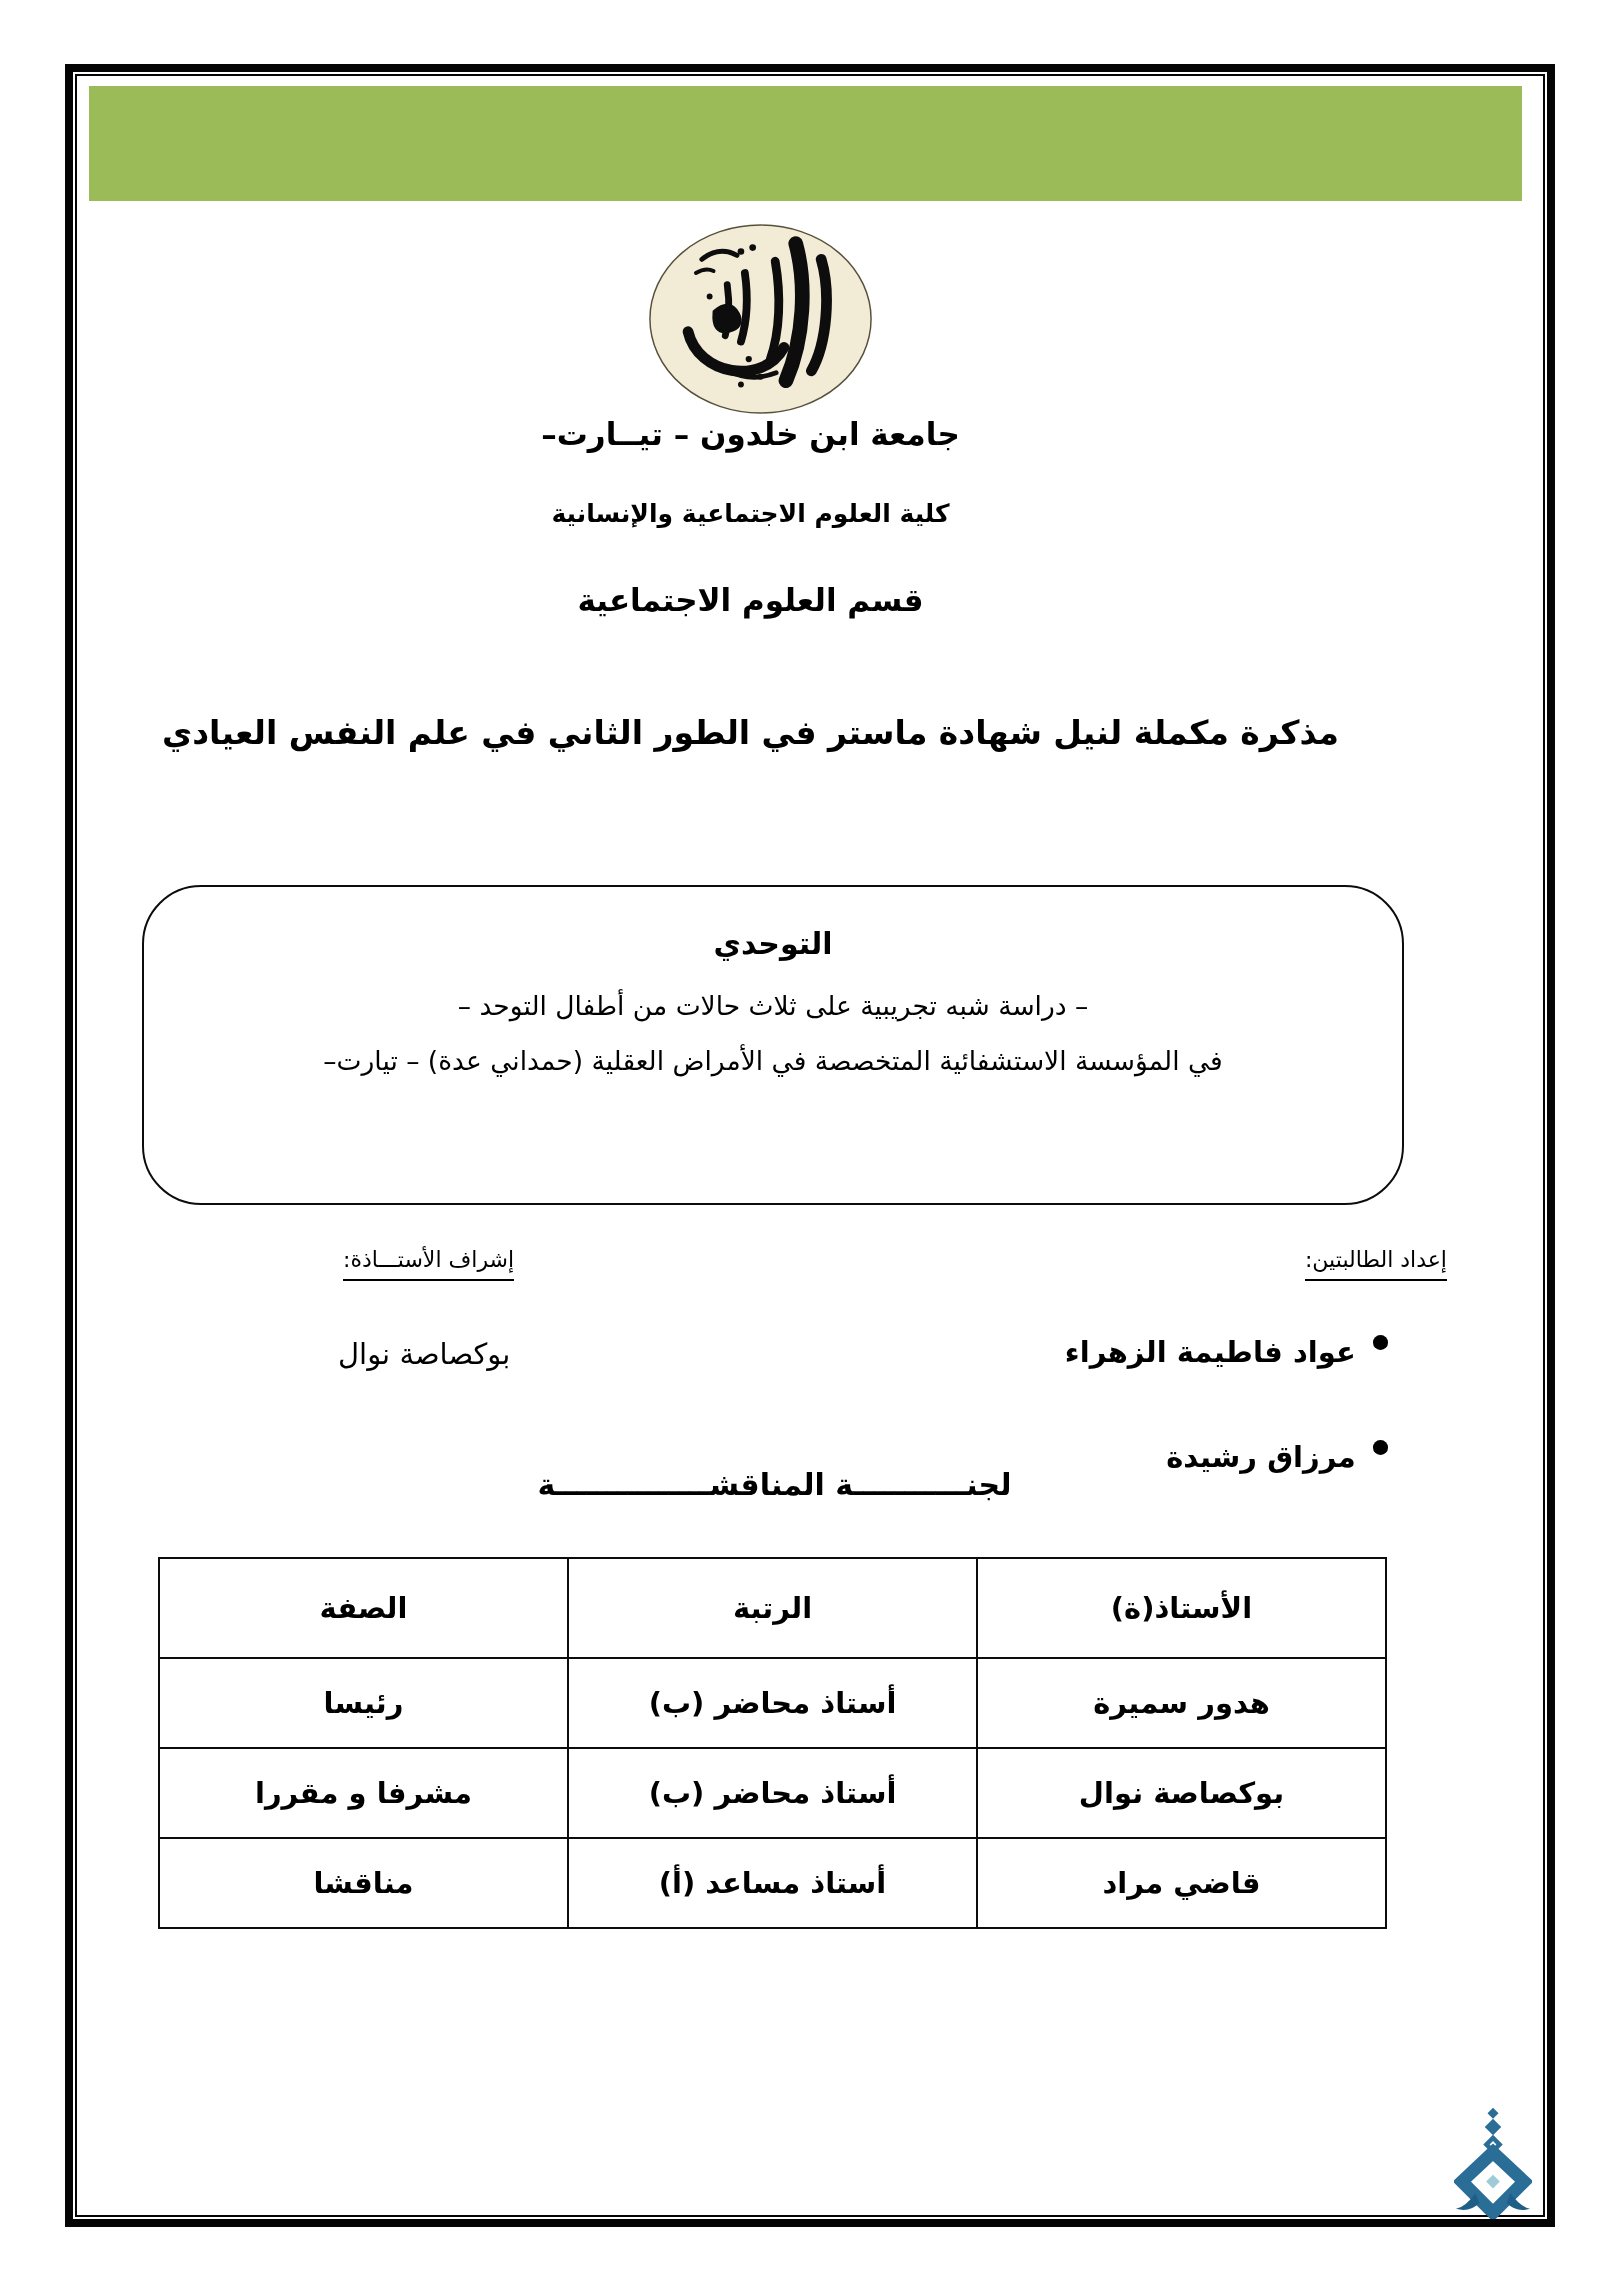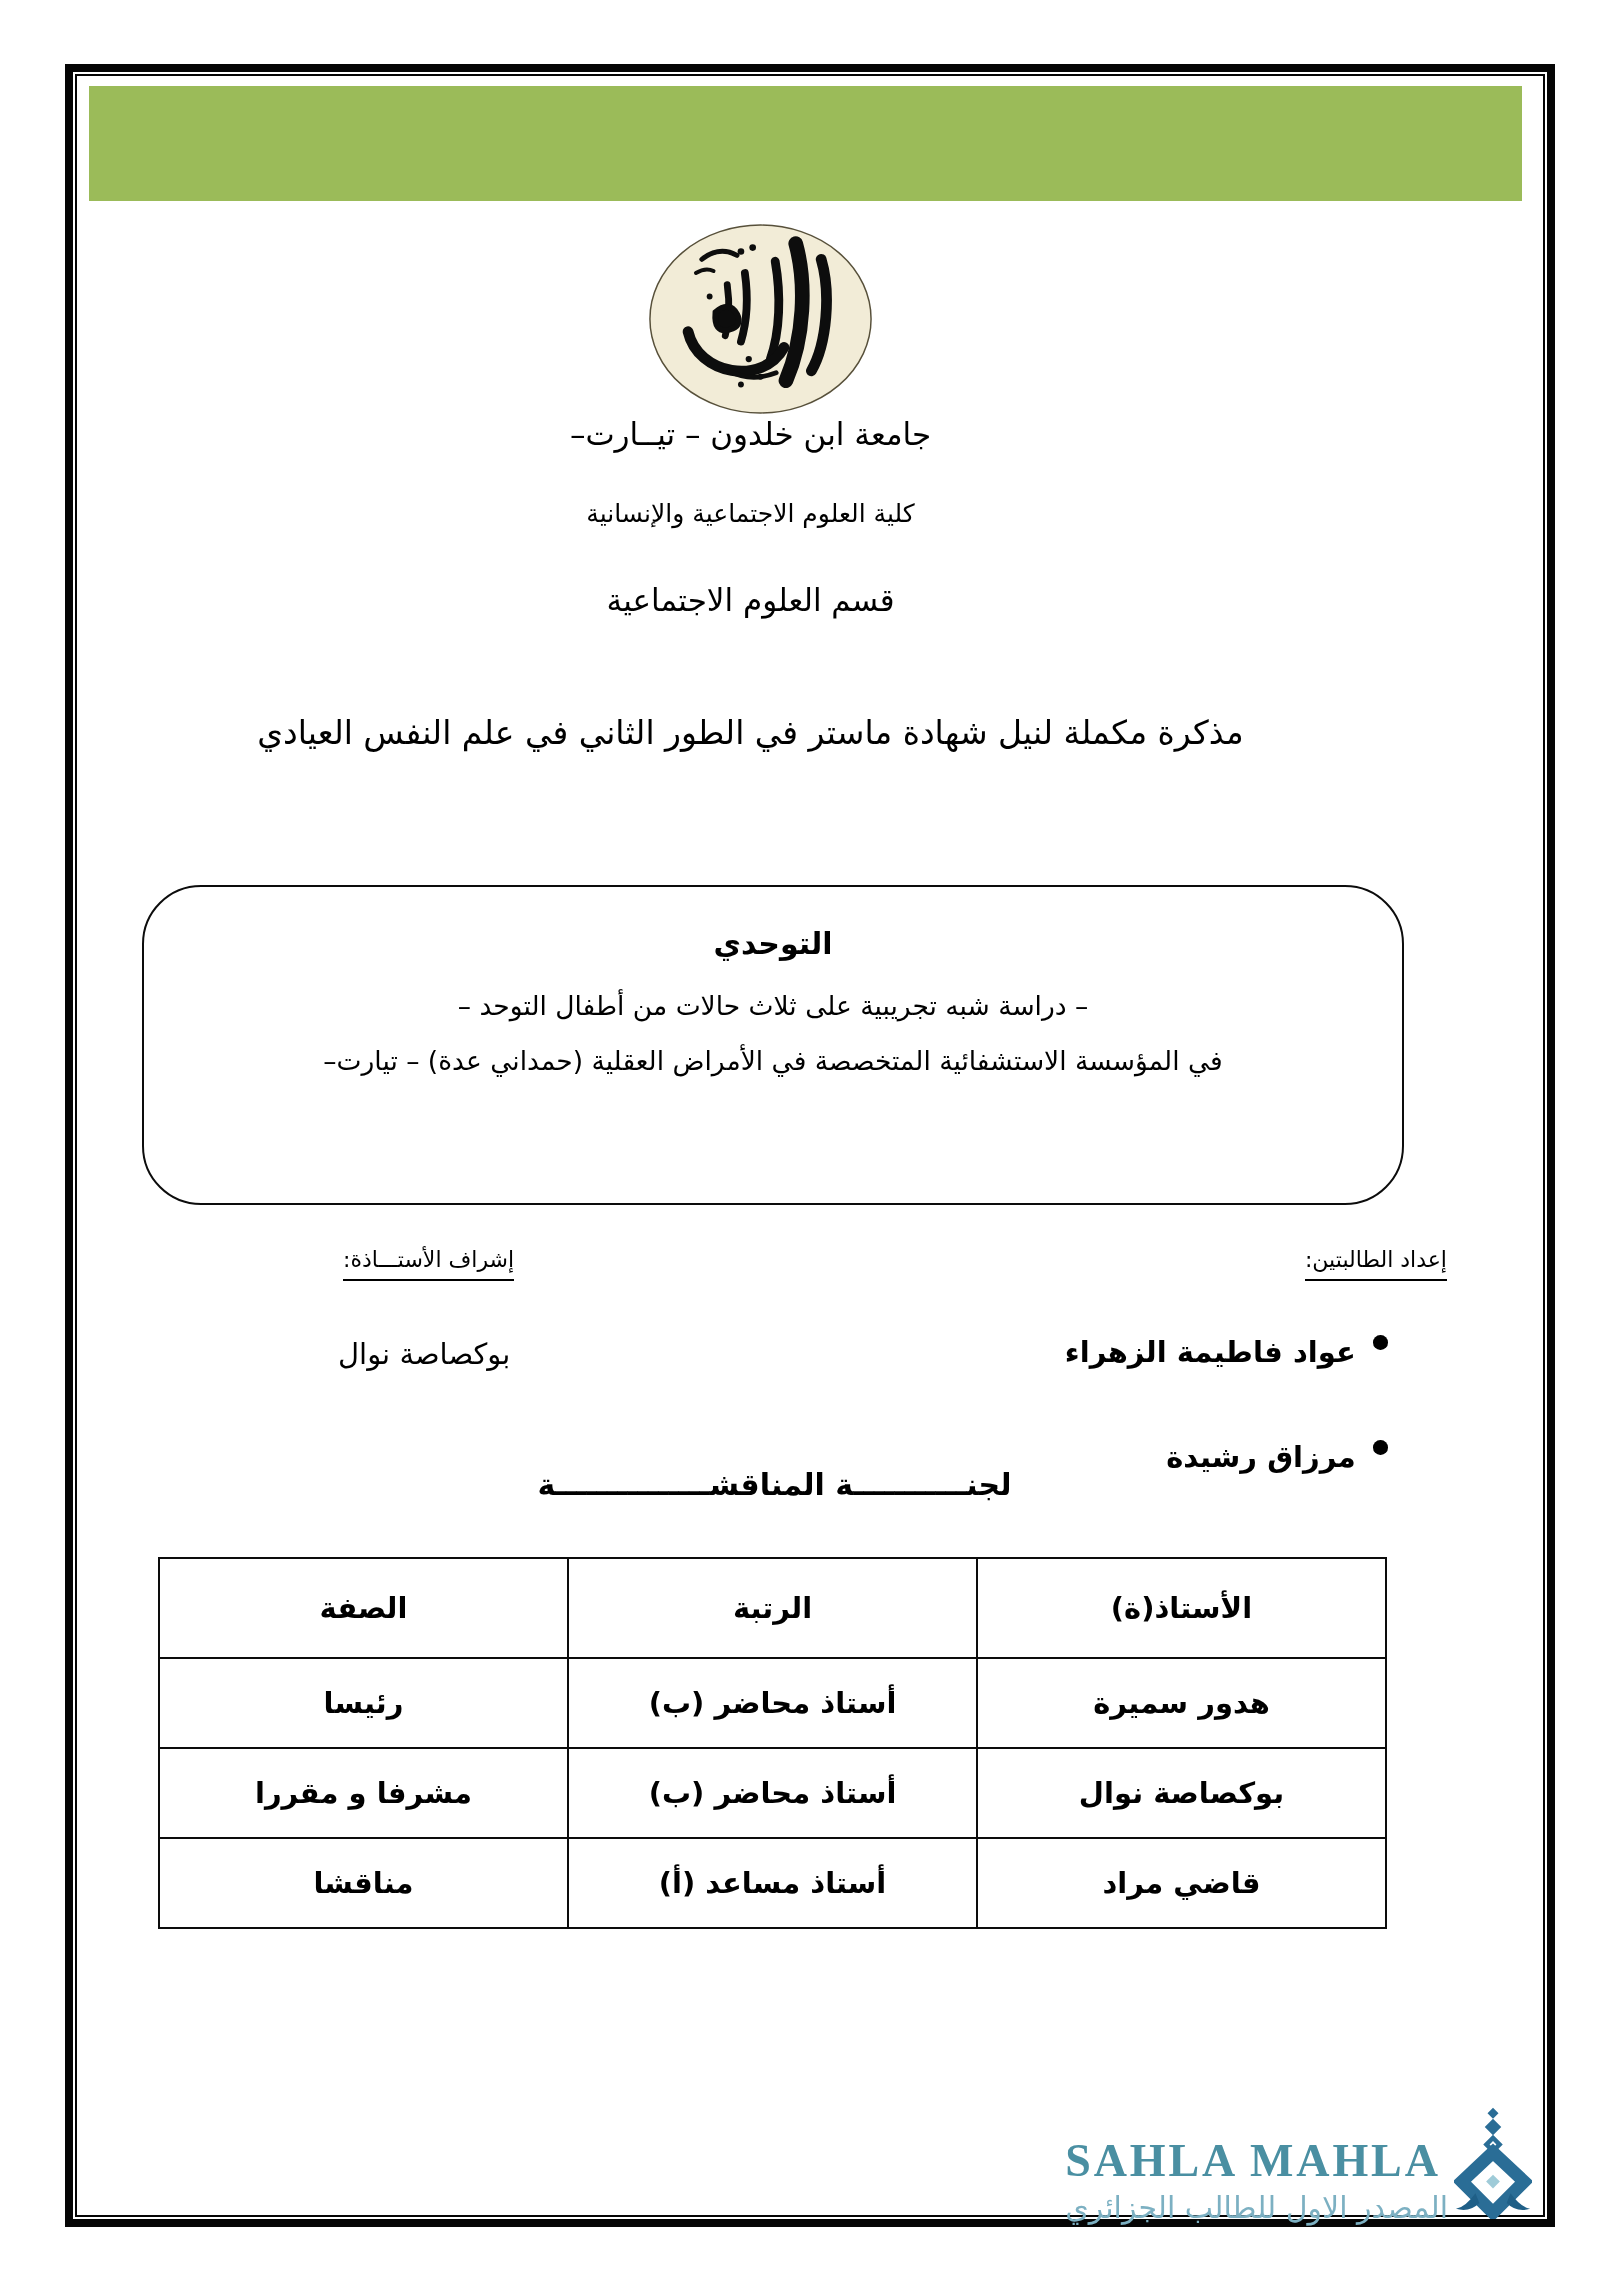--- a/index.html
+++ b/index.html
@@ -11,21 +11,21 @@
   .frame-in{position:absolute;left:2px;top:2px;right:2px;bottom:2px;border:2px solid #050505;}
 
   
   .banner{position:absolute;left:89px;top:86px;width:1433px;height:115px;}
 
   
   .seal{position:absolute;left:647px;top:222px;width:227px;height:194px;}
 
   
   .hdr{position:absolute;left:89px;top:0;width:1323px;direction:rtl;text-align:center;}
-  .hdr .l{position:absolute;left:0;width:100%;font-weight:normal;}
+  .hdr .l{position:absolute;left:0;width:100%;font-weight:bold;}
   .l1{top:416px;font-size:31px;}
   .l2{top:499px;font-size:25px;}
   .l3{top:582px;font-size:31px;}
   .l4{top:713px;font-size:33px;}
 
   
   .tbox{position:absolute;left:142px;top:885px;width:1262px;height:320px;border:2.9px solid #0c0c0c;
         border-radius:59px;direction:rtl;text-align:center;box-sizing:border-box;padding:25.5px 39px 0 39px;}
   .tbox .t1{font-size:30px;font-weight:bold;line-height:1.62;}
   .tbox .t2{font-size:30px;font-weight:bold;margin-top:13.7px;}
@@ -160,24 +160,20 @@
     <tr>
       <td>قاضي مراد</td>
       <td>أستاذ مساعد (أ)</td>
       <td>مناقشا</td>
     </tr>
   </tbody>
     </table>
 
 
   <div class="wm">
-    <div class="wm-text">
-      <div class="wm-title" style="color:#4A8FA2;">SAHLA MAHLA</div>
-      <div class="wm-tag" style="color:#7CB0C2;">المصدر الاول للطالب الجزائري</div>
-    </div>
     <svg width="78" height="112" viewBox="0 0 80 114">
       <g fill="#2A6D96">
         <rect x="36" y="2" width="8" height="8" transform="rotate(45 40 6)"></rect>
         <rect x="34" y="14" width="12" height="12" transform="rotate(45 40 20)"></rect>
         <path d="M40 28 l10 10 -10 10 -10 -10 z M40 34.5 l3.5 3.5 -3.5 3.5 -3.5 -3.5 z" fill-rule="evenodd"></path>
       </g>
       <path d="M40 46 L72 76 L40 108 L8 76 Z" fill="none" stroke="#2A6D96" stroke-width="13"></path>
       <path d="M22 88 q -10 14 -20 16 q 14 4 24 -6 z" fill="#1F5F87"></path>
       <path d="M58 88 q 10 14 20 16 q -14 4 -24 -6 z" fill="#1F5F87"></path>
       <rect x="35" y="71" width="10" height="10" transform="rotate(45 40 76)" fill="#9FCBD8"></rect>

